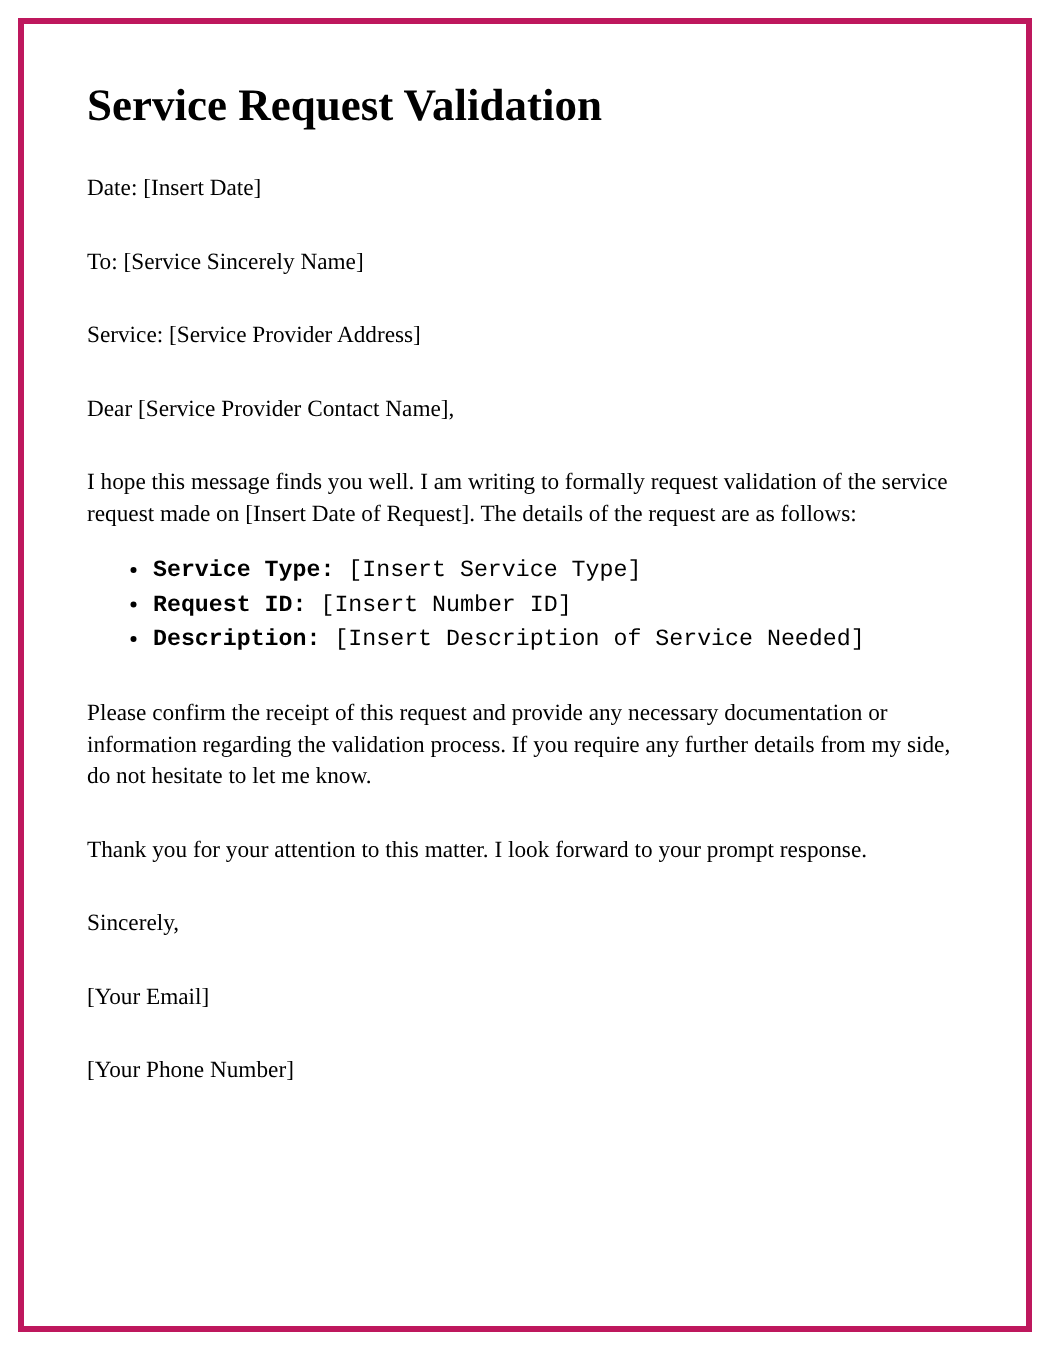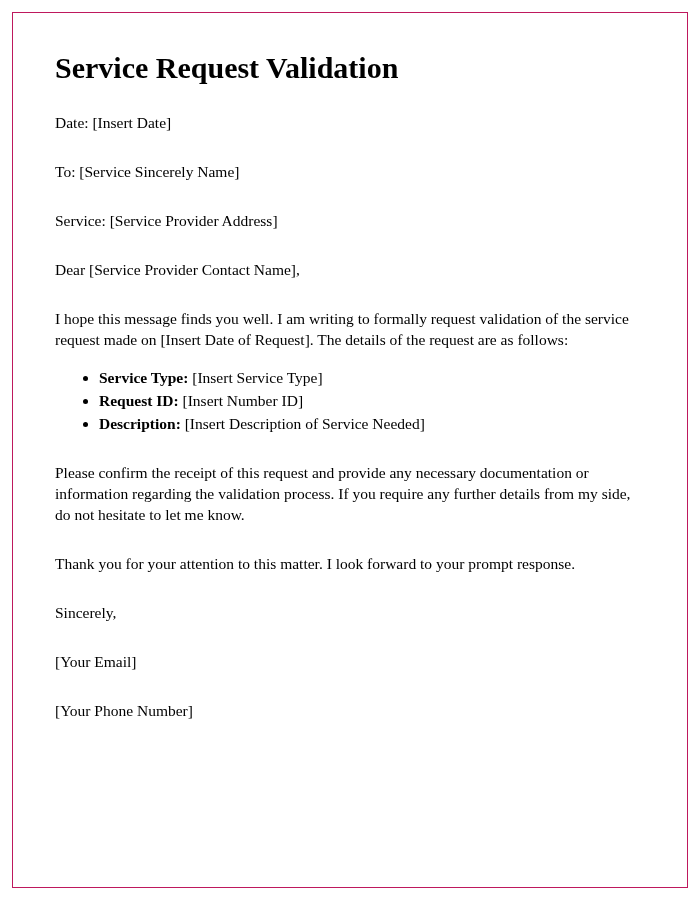--- a/index.html
+++ b/index.html
@@ -8,38 +8,39 @@
       box-sizing: border-box;
     }
     body {
       font-family: Georgia, 'Times New Roman', serif;
       background: #fff;
       width: 700px;
       height: 900px;
       padding: 12px;
     }
     .page {
-      border: 1px solid #be185d;
+      border: 4px solid #be185d;
       width: 100%;
       height: 100%;
       padding: 38px 42px;
     }
     h1 {
       font-size: 30px;
       font-weight: bold;
       margin-bottom: 22px;
     }
     p {
       font-size: 15.5px;
       line-height: 1.35;
       margin-bottom: 15px;
       margin-top: 28px;
     }
     ul {
       margin-left: 44px;
+      font-family: Liberation Mono, monospace;
     }
     li {
       font-size: 15.5px;
       line-height: 1.5;
     }
     .label {
       font-weight: bold;
     }
   </style>
 </head>

